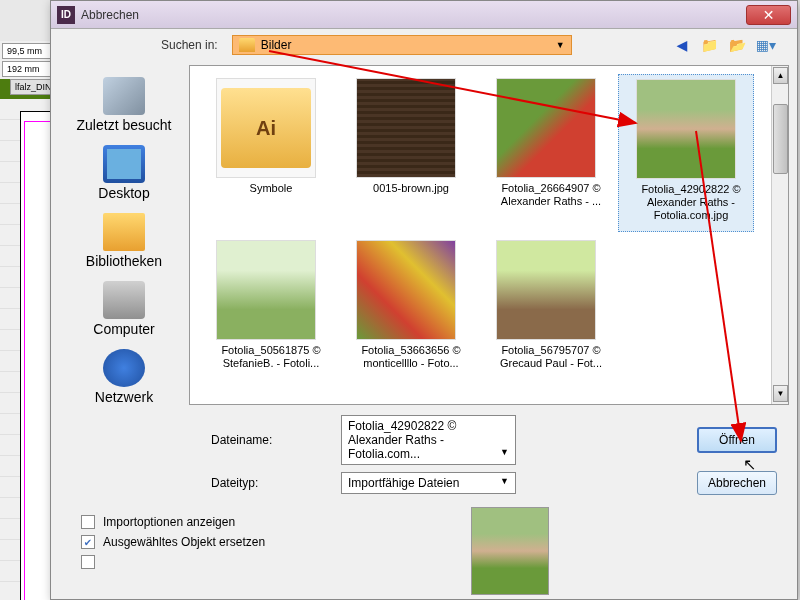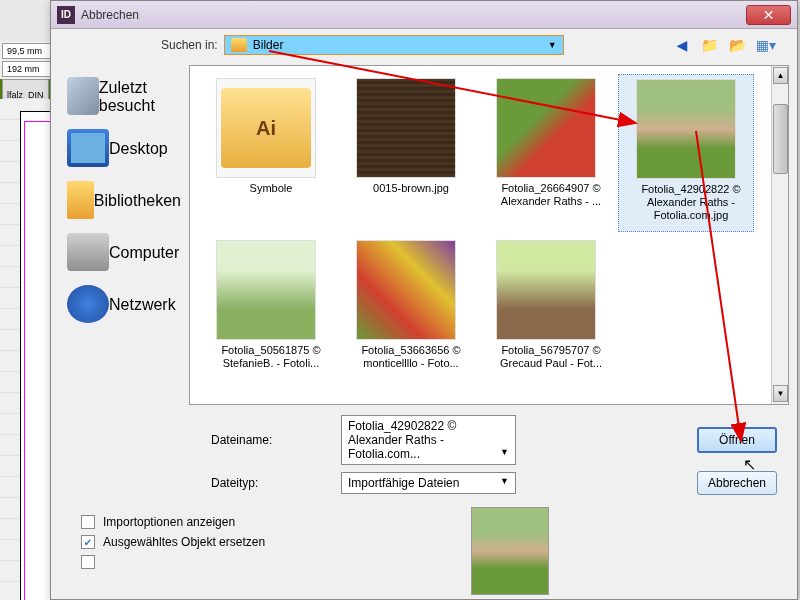--- a/index.html
+++ b/index.html
@@ -1,42 +1,42 @@
 <!DOCTYPE html>
 <html><head>
 <meta charset="utf-8">
 <style>
 * { box-sizing: border-box; margin: 0; padding: 0; font-family: 'Segoe UI', Tahoma, sans-serif; }
 body { width: 800px; height: 600px; background: #e8e8e8; position: relative; overflow: hidden; }
 
 .indesign-bg { position: absolute; top: 0; left: 0; width: 55px; height: 600px; background: #4d7c0f; border-right: 1px solid #999; margin-top: 41px; }
 .ruler-top { position: absolute; top: 0; left: 0; width: 55px; height: 38px; background: #f0f0f0; font-size: 9px; }
 .ruler-val { border: 1px solid #999; padding: 2px 4px; margin: 2px; background: #fff; font-size: 9px; }
-.tab-label { position: absolute; top: 38px; left: 2px; font-size: 9px; background: #e0e0e0; padding: 10px 4px; border: 1px solid #999; }
+.tab-label { position: absolute; top: 38px; left: 10px; font-size: 9px; background: #e0e0e0; padding: 2px 4px; border: 1px solid #999; }
 .rulers { position: absolute; top: 58px; left: 0; width: 55px; bottom: 0; background: repeating-linear-gradient(to bottom, #f0f0f0 0, #f0f0f0 20px, #e0e0e0 20px, #e0e0e0 21px); }
 .doc-edge { position: absolute; top: 70px; left: 20px; width: 35px; height: 500px; background: #fff; border: 1px solid #000; }
 .doc-margin { position: absolute; top: 80px; left: 24px; width: 28px; height: 480px; border: 1px solid #f0f; }
 
 .dialog { position: absolute; top: 0; left: 50px; width: 748px; height: 600px; background: #f0f0f0; border: 1px solid #888; box-shadow: 2px 2px 10px rgba(0,0,0,0.3); }
 .titlebar { height: 28px; background: linear-gradient(to bottom, #e8dff0, #d5cae0); display: flex; align-items: center; padding: 0 6px; border-bottom: 1px solid #aaa; }
 .app-icon { width: 18px; height: 18px; background: #4a2a4a; color: #fff; font-size: 10px; font-weight: bold; display: flex; align-items: center; justify-content: center; margin-right: 6px; }
 .title-text { flex: 1; font-size: 12px; color: #333; }
 .close-btn { width: 45px; height: 20px; background: linear-gradient(to bottom, #e07070, #c84040); color: #fff; display: flex; align-items: center; justify-content: center; border: 1px solid #a03030; border-radius: 3px; cursor: pointer; font-size: 14px; }
 
 .toolbar-row { height: 32px; display: flex; align-items: center; padding: 4px 20px; gap: 6px; }
-.lbl { font-size: 12px; color: #333; }
+.lbl { font-size: 12px; color: #333; margin-right: 8px; }
 .folder-dd { display: flex; align-items: center; border: 1px solid #aaa; background: linear-gradient(to bottom, #fff, #f0f0f0); padding: 2px 6px; width: 340px; font-size: 12px; cursor: pointer; }
-.folder-dd.highlight { background: #7dd3fc; border-color: #e09030; }
+.folder-dd.highlight { background: #fdba74; border-color: #e09030; }
 .folder-ico { width: 16px; height: 14px; background: linear-gradient(to bottom, #ffd870, #e8a030); border-radius: 2px 2px 0 0; margin-right: 6px; }
 .dd-arrow { margin-left: auto; font-size: 9px; }
 .tb-ico { width: 22px; height: 22px; display: flex; align-items: center; justify-content: center; cursor: pointer; font-size: 14px; border-radius: 2px; }
 
 .main-area { display: flex; height: 348px; padding: 4px 8px; }
 .sidebar { width: 130px; display: flex; flex-direction: column; gap: 4px; padding: 8px 4px; }
-.sb-item { display: flex; flex-direction: row; align-items: center; padding: 4px; cursor: pointer; font-size: 16px; }
+.sb-item { display: flex; flex-direction: column; align-items: center; padding: 4px; cursor: pointer; font-size: 14px; justify-content: center; }
 .sb-ico { width: 42px; height: 38px; margin-bottom: 2px; display: flex; align-items: center; justify-content: center; font-size: 28px; }
 .ico-recent { background: linear-gradient(135deg, #c0d0e0, #8090a0); border-radius: 4px; }
 .ico-desktop { background: linear-gradient(to bottom, #4080e0, #2050a0); border-radius: 4px; position: relative; }
 .ico-desktop::after { content: ''; position: absolute; inset: 4px; background: #6ab0e0; }
 .ico-lib { background: linear-gradient(to bottom, #ffd870, #e8a030); border-radius: 2px; }
 .ico-computer { background: linear-gradient(to bottom, #d0d0d0, #909090); border-radius: 4px; }
 .ico-network { background: radial-gradient(circle, #4080e0, #2050a0); border-radius: 50%; }
 
 .file-pane { flex: 1; background: #fff; border: 1px solid #999; position: relative; display: flex; flex-wrap: wrap; align-content: flex-start; padding: 8px; gap: 4px; overflow: hidden; }
 .scrollbar { position: absolute; right: 0; top: 0; width: 17px; height: 100%; background: #f0f0f0; border-left: 1px solid #ccc; }

